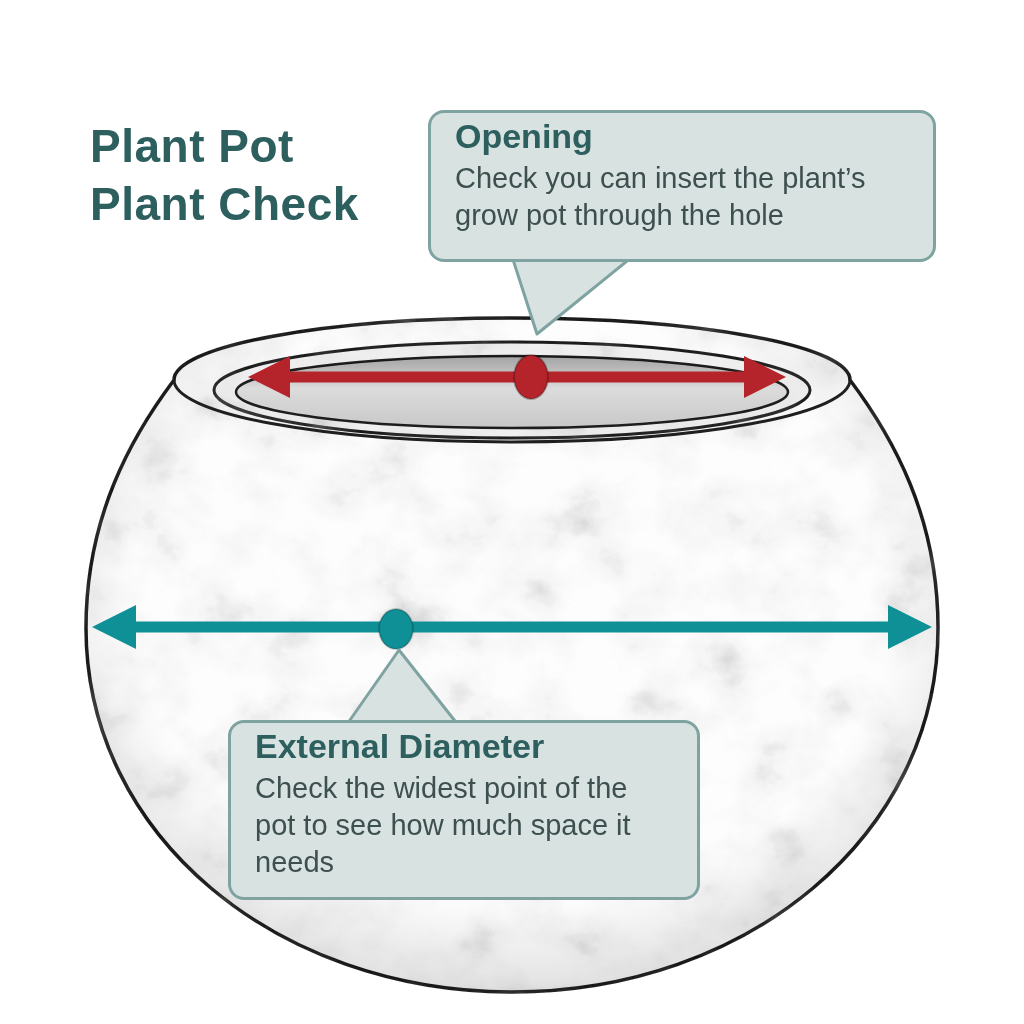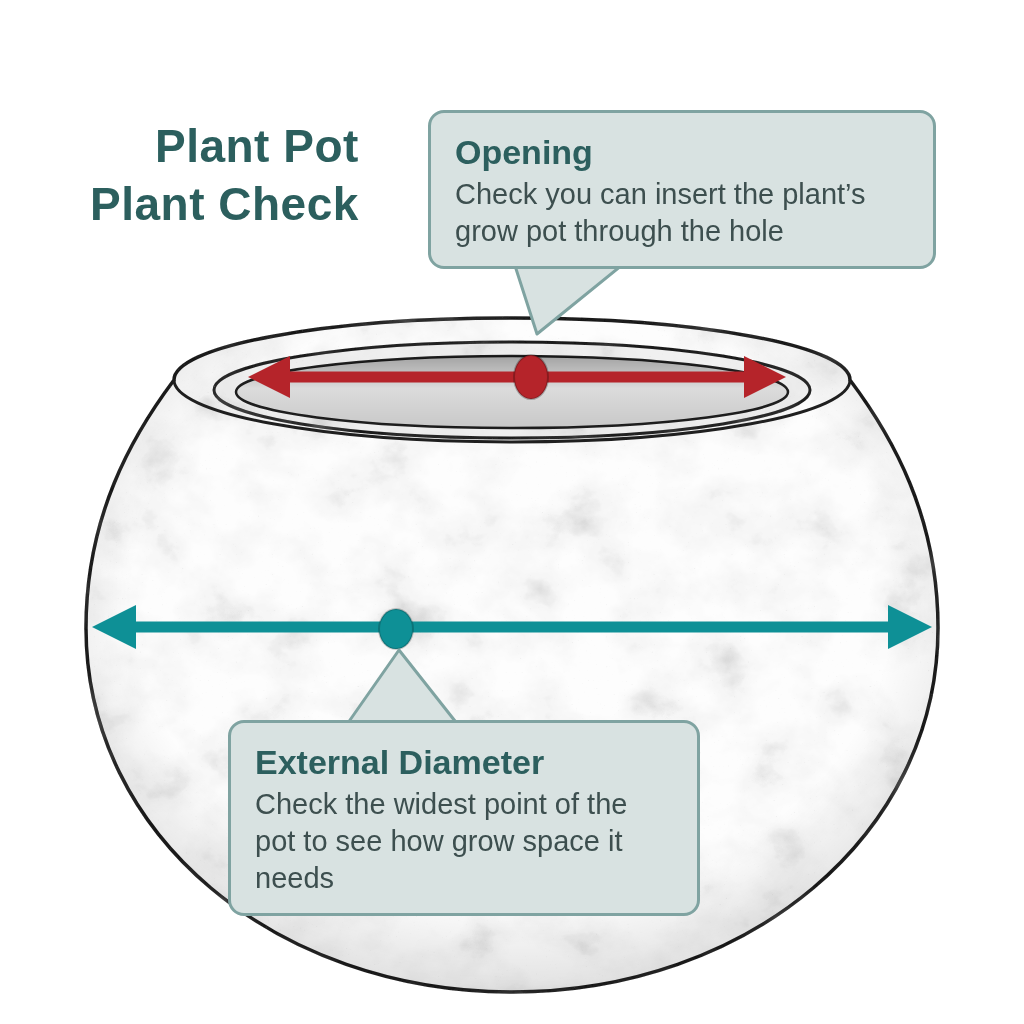--- a/index.html
+++ b/index.html
@@ -24,30 +24,29 @@
   .title {
     position: absolute;
     left: 90px;
     top: 118px;
     z-index: 3;
     font-size: 46px;
     font-weight: 700;
     line-height: 1.25;
     letter-spacing: 0.5px;
     color: var(--title-teal, #2c5f5e);
-    text-align: right;
   }
   .callout {
     position: absolute;
     z-index: 2;
     box-sizing: border-box;
     background: var(--callout-fill, #d8e2e1);
     border: 3px solid var(--callout-border, #7fa3a1);
     border-radius: 16px;
-    padding: 20px 24px 16px 24px;
+    padding: 4px 24px 16px 24px;
   }
   .callout-opening {
     left: 428px;
     top: 110px;
     width: 508px;
     min-height: 152px;
   }
   .callout-external {
     left: 228px;
     top: 720px;
@@ -171,16 +170,16 @@
     <div>Plant Check</div>
   </div>
 
   <div class="callout callout-opening">
     <div class="callout-heading">Opening</div>
     <div class="callout-body">Check you can insert the plant’s grow pot through the hole</div>
   </div>
 
   <div class="callout callout-external">
     <div class="callout-heading">External Diameter</div>
-    <div class="callout-body">Check the widest point of the pot to see how grow space it needs</div>
+    <div class="callout-body">Check the widest point of the pot to see how much space it needs</div>
   </div>
 
 </div>
 
 </body></html>

